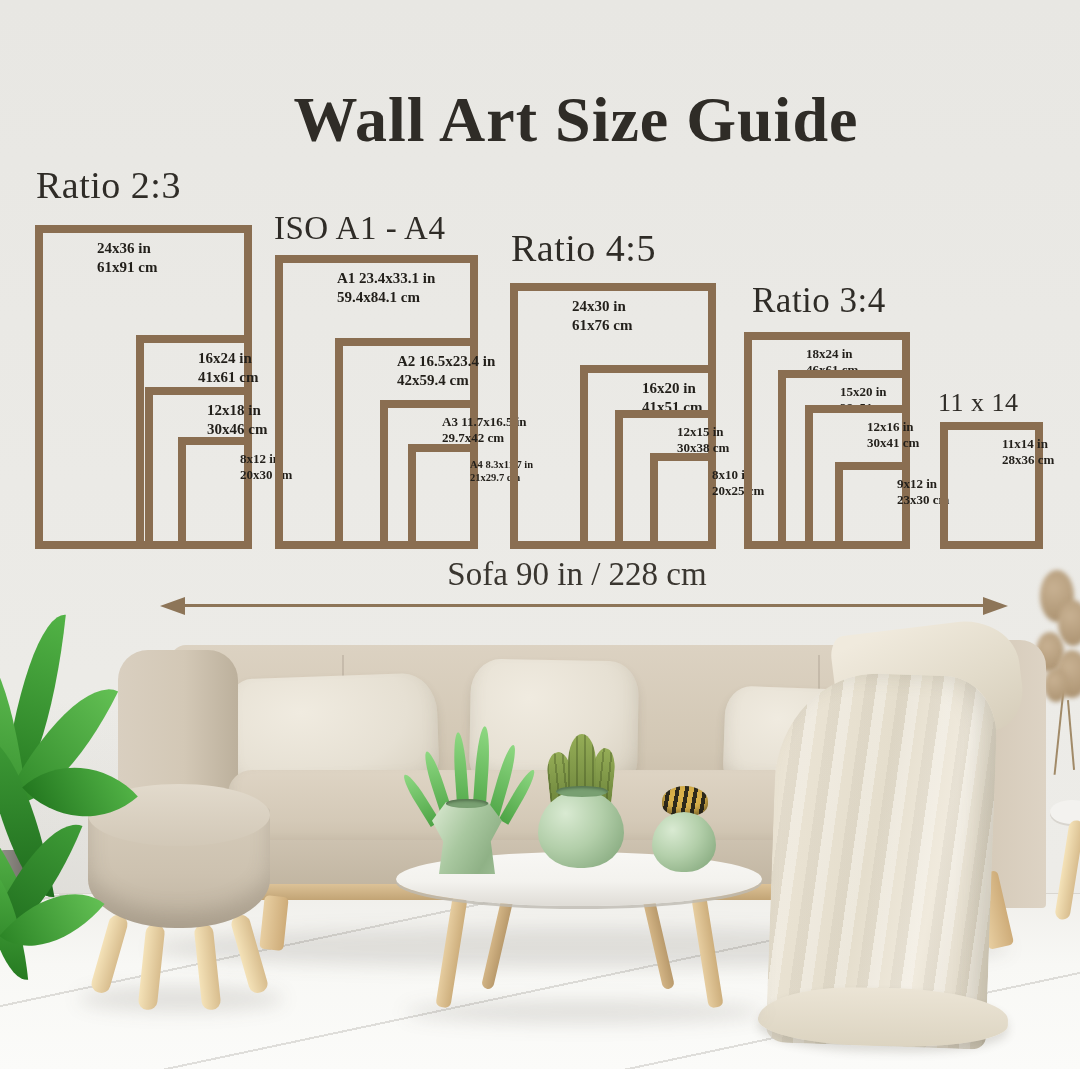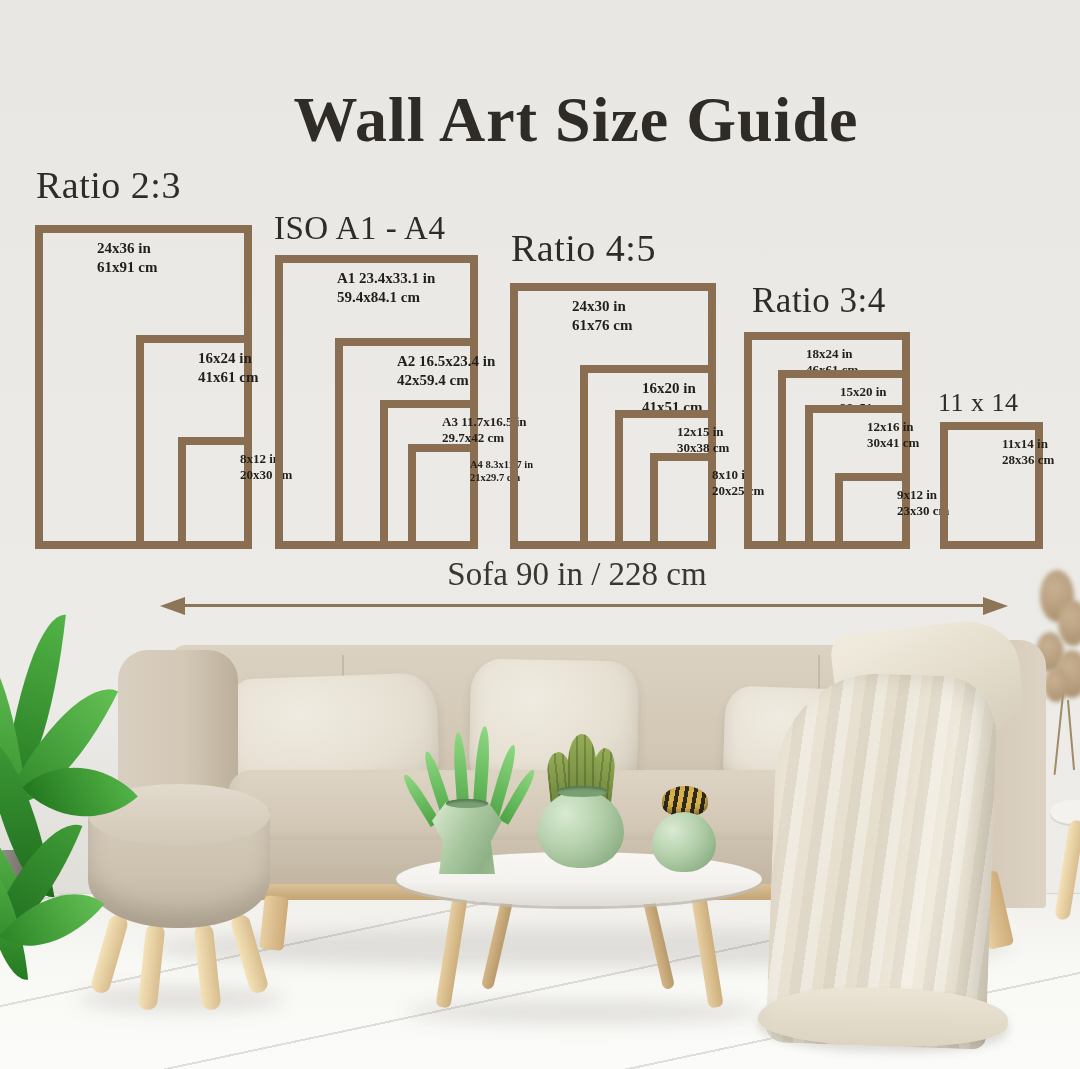--- a/index.html
+++ b/index.html
@@ -145,20 +145,26 @@
         <div>24x36 in</div>
         <div>61x91 cm</div>
       </div>
   </div>
   <div class="frame" style="width:116px;height:214px;">
     <div class="lbl">
         <div>16x24 in</div>
         <div>41x61 cm</div>
       </div>
   </div>
+  <div class="frame" style="width:107px;height:162px;">
+    <div class="lbl">
+        <div>12x18 in</div>
+        <div>30x46 cm</div>
+      </div>
+  </div>
   <div class="frame" style="width:74px;height:112px;">
     <div class="lbl lbl-sm">
         <div>8x12 in</div>
         <div>20x30 cm</div>
       </div>
   </div>
 </div>
 
 <div class="ghead" style="left:274px;top:210px;font-size:33px;">ISO A1 - A4</div>
 <div class="group" style="left:275px;top:255px;width:203px;height:294px;">
@@ -229,21 +235,21 @@
         <div>15x20 in</div>
         <div>38x51 cm</div>
       </div>
   </div>
   <div class="frame" style="width:105px;height:144px;">
     <div class="lbl lbl-sm">
         <div>12x16 in</div>
         <div>30x41 cm</div>
       </div>
   </div>
-  <div class="frame" style="width:75px;height:76px;">
+  <div class="frame" style="width:75px;height:87px;">
     <div class="lbl lbl-sm">
         <div>9x12 in</div>
         <div>23x30 cm</div>
       </div>
   </div>
 </div>
 
 <div class="ghead" style="left:938px;top:388px;font-size:26px;">11 x 14</div>
 <div class="group" style="left:940px;top:422px;width:103px;height:127px;">
   <div class="frame" style="width:103px;height:127px;">

